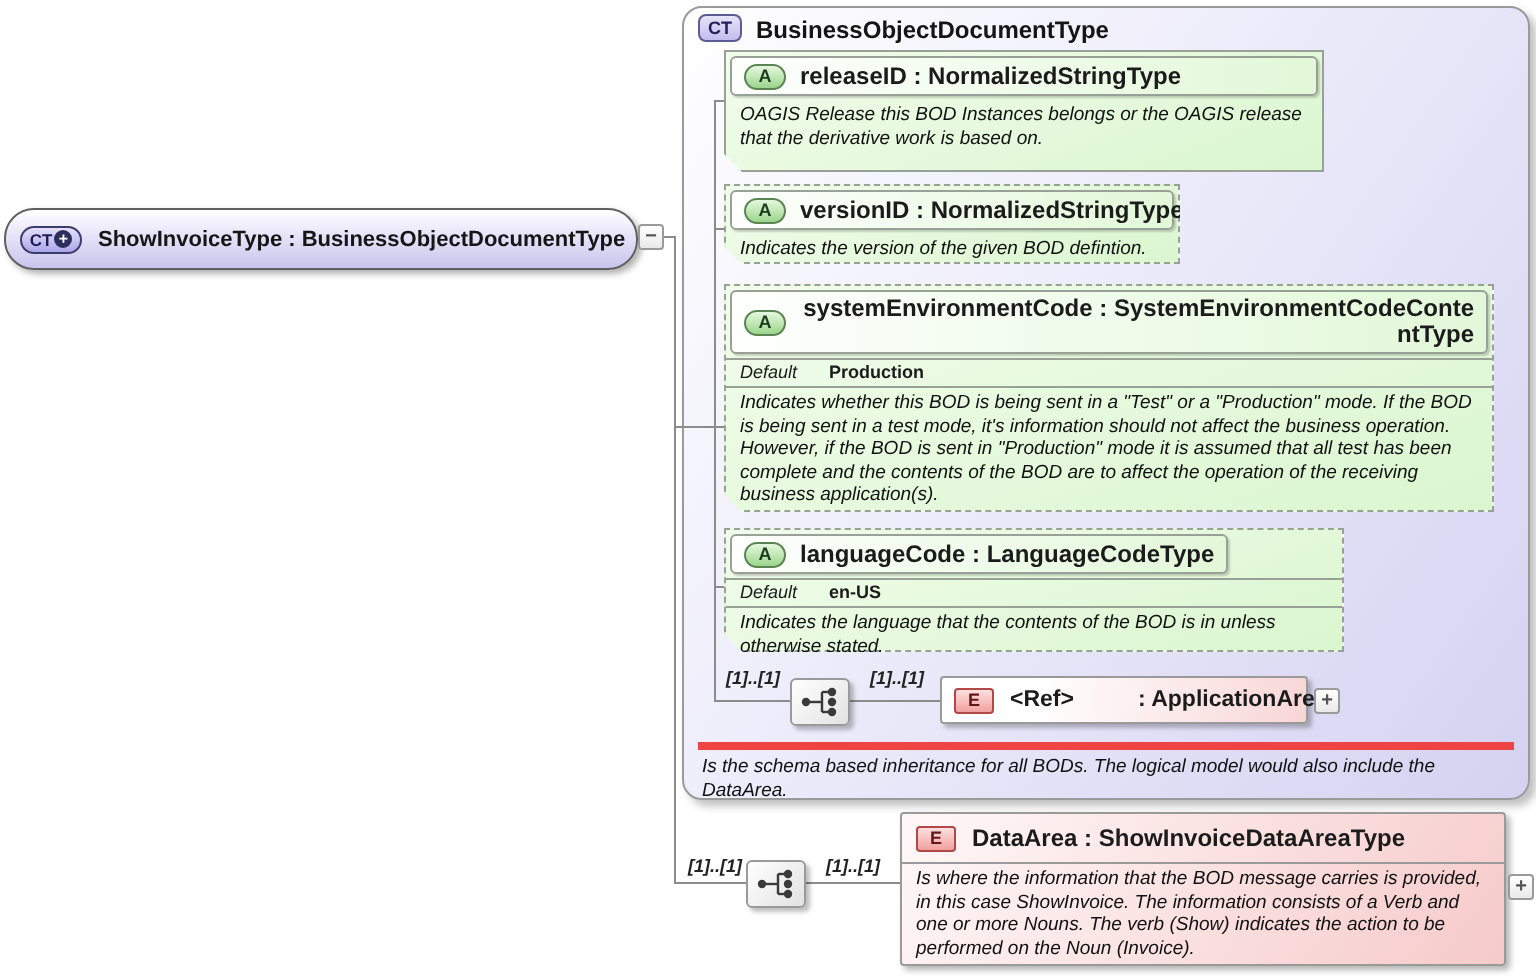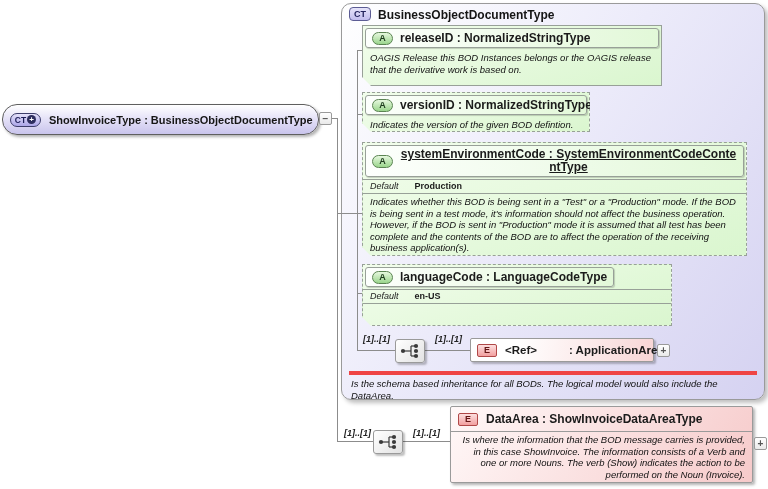--- a/index.html
+++ b/index.html
@@ -50,22 +50,22 @@
   .attr-version{left:362px;top:92px;width:228px;height:40px;}
   .attr-sysenv{left:362px;top:142px;width:385px;height:114px;}
   .attr-lang{left:362px;top:264px;width:310px;height:62px;}
   .attr-head{margin:2px;border:1px solid #98a098;border-radius:3px;height:20px;
     background:linear-gradient(90deg,#fdfffd 0%,#e2f8d8 100%);
     box-shadow:1px 1px 1px rgba(0,0,0,.18);
     display:flex;align-items:center;gap:7px;padding:0 6px;}
   .attr-version .attr-head,.attr-lang .attr-head{width:max-content;max-width:calc(100% - 4px);}
   .attr-sysenv .attr-head{height:32px;}
   .attr-title{font-size:12px;font-weight:bold;color:#1b1b1b;white-space:nowrap;}
-  .attr-sysenv .attr-title{white-space:normal;word-break:break-all;text-align:center;
-    flex:1;line-height:13px;text-decoration:underline;}
+  .attr-sysenv .attr-title{white-space:normal;word-break:break-all;text-align:right;
+    flex:1;line-height:13px;}
   .a-icon{width:21px;height:13px;flex:0 0 auto;border:1px solid #5b8452;border-radius:7px;
     background:linear-gradient(180deg,#e6f8de,#9ad58c);font-size:9px;font-weight:bold;
     color:#1d3a1d;display:flex;align-items:center;justify-content:center;}
   .default-row{display:flex;align-items:baseline;gap:16px;margin-top:1px;padding:1px 6px 2px 7px;
     border-top:1px solid #98a098;border-bottom:1px solid #98a098;font-size:9px;color:#1b1b1b;}
   .default-label{font-style:italic;text-align:center;}
   .default-value{font-weight:bold;}
   .attr-doc{font-style:italic;font-size:9.5px;line-height:11.5px;color:#111;
     padding:2px 6px 2px 7px;}
 
@@ -92,21 +92,21 @@
   .el-name{font-size:11.5px;font-weight:bold;color:#1b1b1b;min-width:56px;}
   .el-type{font-size:11.5px;font-weight:bold;color:#1b1b1b;white-space:nowrap;}
 
   .da-box{position:absolute;left:450px;top:406px;width:303px;height:77px;
     border:1px solid #9a9a9a;border-radius:2px;
     background:linear-gradient(125deg,#fff8f8 0%,#f6caca 100%);
     box-shadow:2px 2px 3px rgba(0,0,0,.3);}
   .da-head{height:25px;border-bottom:1px solid #9a9a9a;display:flex;align-items:center;
     gap:8px;padding:0 7px;}
   .da-title{font-size:12px;font-weight:bold;color:#1b1b1b;white-space:nowrap;}
-  .da-doc{font-style:italic;font-size:9.5px;line-height:11.5px;color:#111;padding:2px 7px;text-align:right;}
+  .da-doc{font-style:italic;font-size:9.5px;line-height:11.5px;color:#111;padding:2px 7px;}
 </style>
 </head>
 <body>
 
 <div class="canvas">
 
   <div class="bod-box"></div>
 
   <div class="hline" style="left:332px;top:118px;width:6px;"></div>
   <div class="vline" style="left:337px;top:118px;height:324px;"></div>
@@ -163,20 +163,21 @@
     <div class="attr-head">
       <span class="a-icon">
           <span>A</span>
         </span>
       <span class="attr-title">languageCode : LanguageCodeType</span>
     </div>
     <div class="default-row">
       <span class="default-label">Default</span>
       <span class="default-value">en-US</span>
     </div>
+    <div class="attr-doc">Indicates the language that the contents of the BOD is in unless otherwise stated.</div>
   </div>
 
   <span class="card card-1">[1]..[1]</span>
   <div class="seq-icon seq-1">
     <svg width="22" height="16" viewBox="0 0 22 16">
       <circle cx="4" cy="8" r="2.1" fill="#3a3a3a"></circle>
       <line x1="4" y1="8" x2="12" y2="8" stroke="#3a3a3a" stroke-width="1.2"></line>
       <line x1="12" y1="3" x2="12" y2="13" stroke="#3a3a3a" stroke-width="1.2"></line>
       <line x1="12" y1="3" x2="16" y2="3" stroke="#3a3a3a" stroke-width="1.2"></line>
       <line x1="12" y1="13" x2="16" y2="13" stroke="#3a3a3a" stroke-width="1.2"></line>

